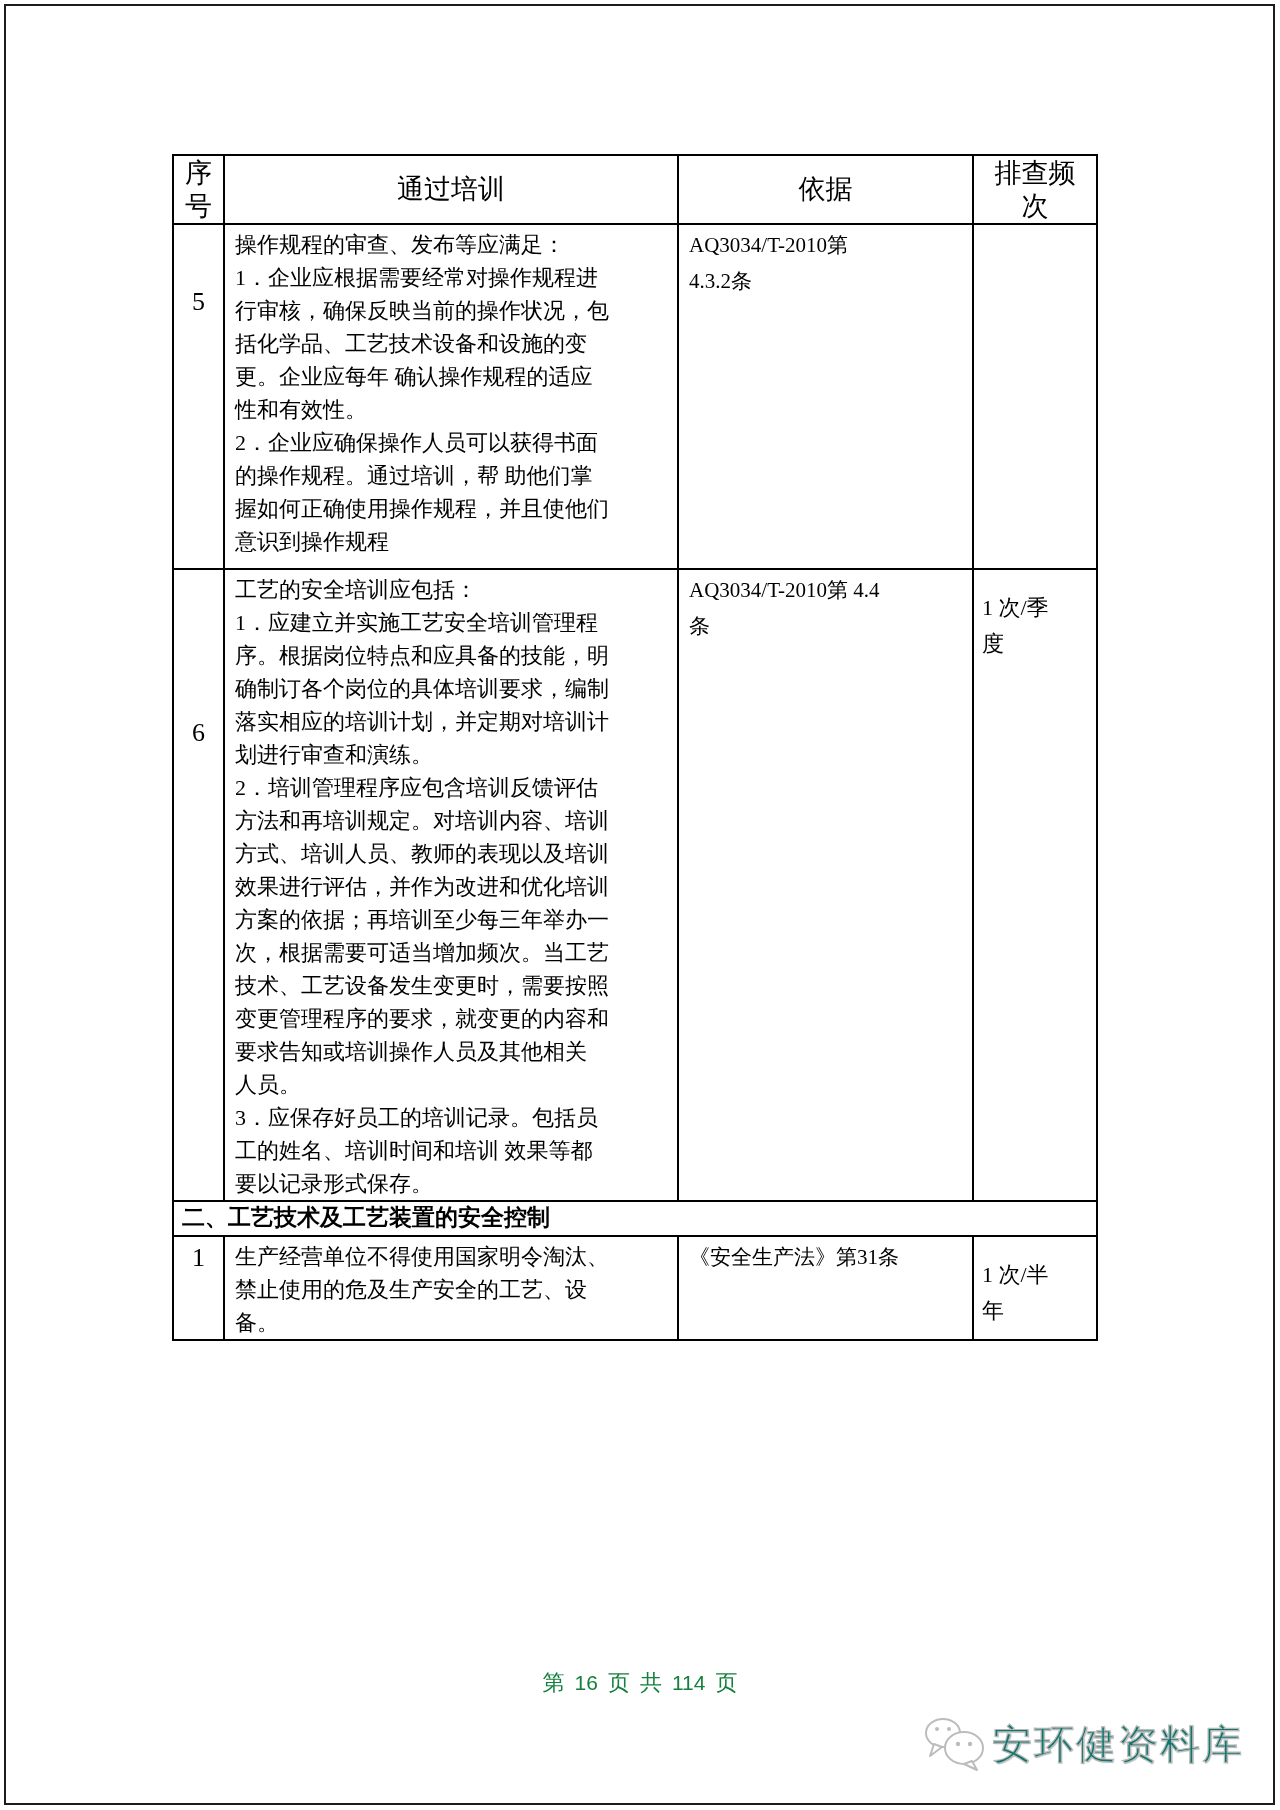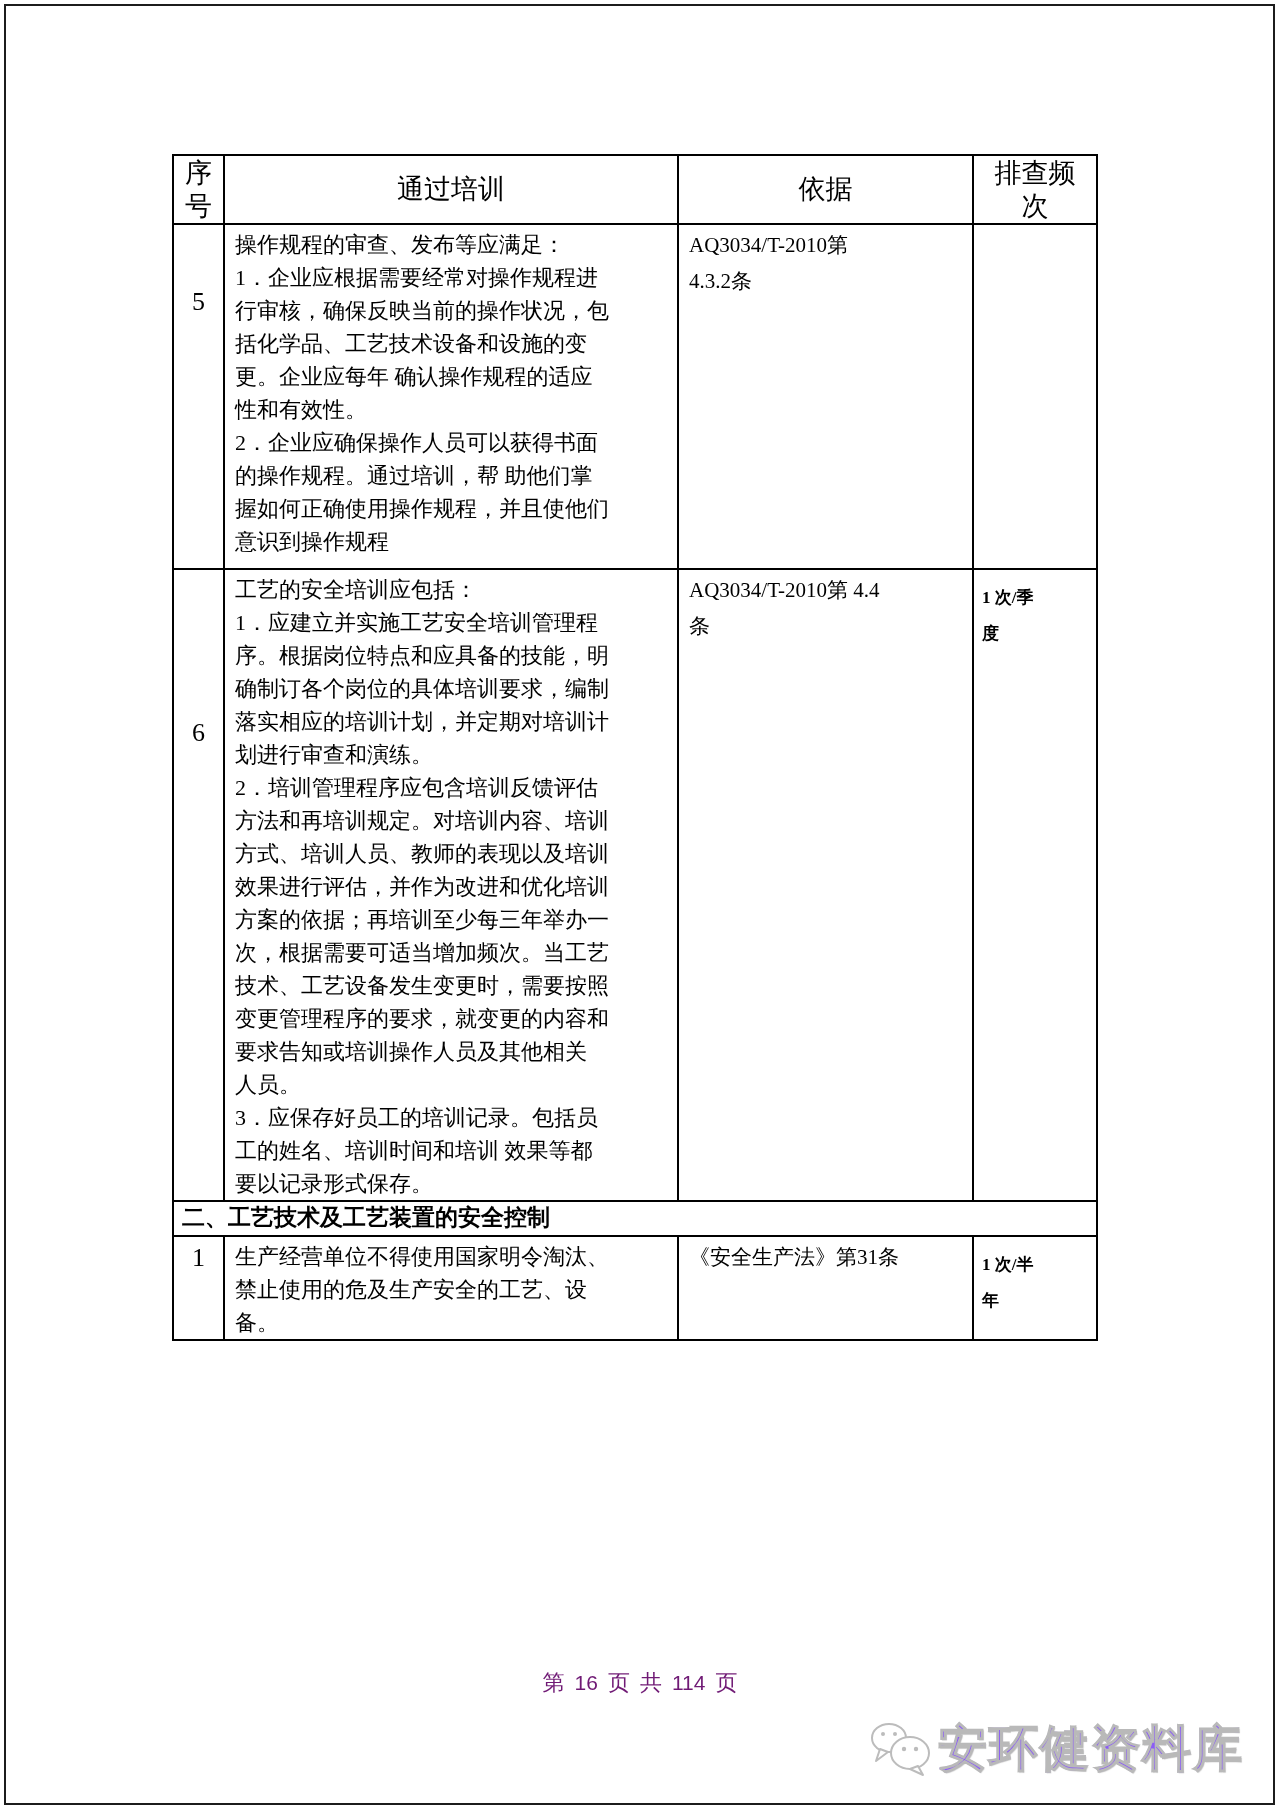--- a/index.html
+++ b/index.html
@@ -51,50 +51,49 @@
     padding:3px 6px 0 10px;
     white-space:pre-wrap;
     text-align:left;
   }
   td.basis{
     font-size:21px;line-height:36px;
     padding:2px 4px 0 10px;
     white-space:pre-wrap;
   }
   td.freq{
-    font-size:17px;line-height:36px;
-    padding:10px 4px 0 8px;
-    white-space:pre-wrap;
-    font-weight:bold;
+    font-size:22px;line-height:36px;
+    padding:20px 4px 0 8px;
+    white-space:pre-wrap;
   }
   td.section-cell{
     font-weight:bold;font-size:23px;
     vertical-align:middle;
     padding:0 0 2px 8px;
     white-space:nowrap;
   }
   .footer{
     position:absolute;left:0;top:1668px;width:100%;
-    text-align:center;font-size:22px;color:#701a75;
+    text-align:center;font-size:22px;color:#15803d;
   }
   .footer span{display:inline-block;margin:0 5px;}
   .footer .fnum{
     font-family:"Liberation Sans","DejaVu Sans",sans-serif;
     font-size:21px;
   }
   .watermark{
     position:absolute;top:1716px;right:36px;
     display:flex;align-items:center;gap:6px;
   }
   .wm-text{
-    font-size:49px;letter-spacing:2px;
-    color:#8b5cf6;
+    font-size:40px;letter-spacing:2px;
+    color:#0f766e;
     -webkit-text-stroke:1.2px #b9b9b9;
     text-shadow:1px 1px 1px #c6c6c6;
-    font-weight:bold;
+    font-weight:normal;
   }
   .wm-icon{display:block;}
 </style>
 </head>
 <body>
 
 <div class="page">
   <div class="page-border"></div>
 
   <div class="table-wrap">

